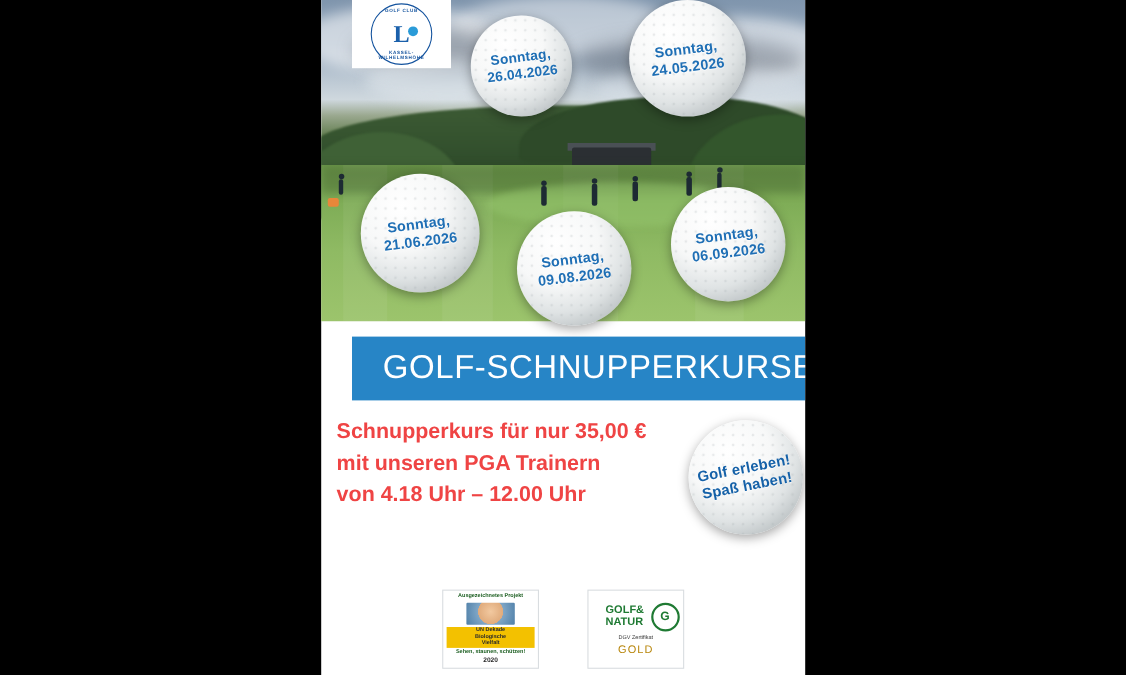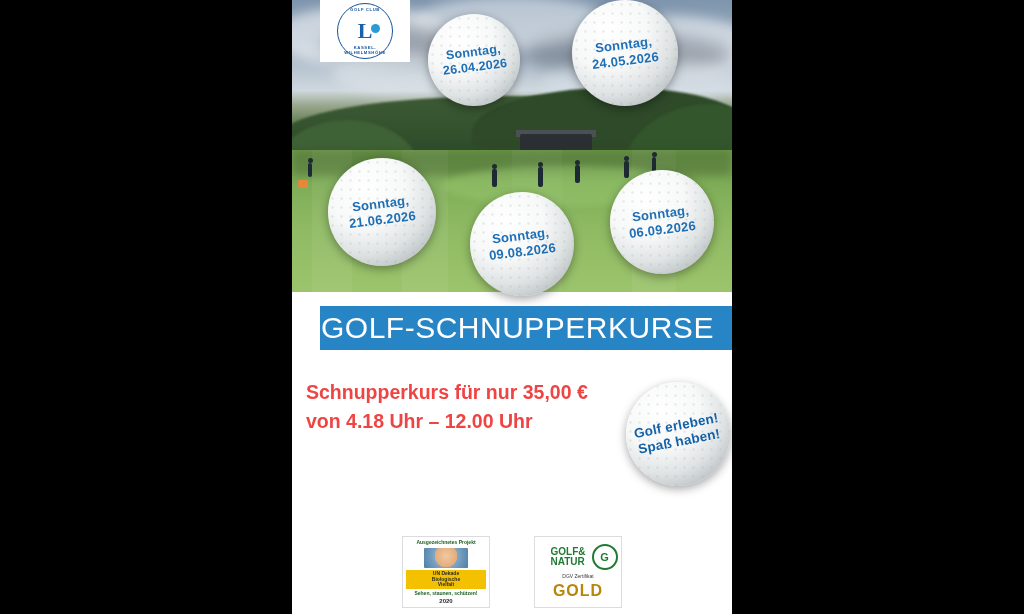--- a/index.html
+++ b/index.html
@@ -278,25 +278,25 @@
     border-radius: 50%;
     background: #2a9bd8;
   }
 
   
   .title-bar {
     position: absolute;
     left: 28px;
     top: 306px;
     width: 412px;
-    height: 44px;
+    height: 58px;
     background: #2785c6;
     display: flex;
     align-items: center;
-    padding-left: 1px;
+    padding-left: 28px;
     box-sizing: border-box;
   }
   .title-bar .title-text {
     color: #ffffff;
     font-size: 30px;
     letter-spacing: 0.5px;
     font-weight: normal;
     white-space: nowrap;
   }
 
@@ -467,22 +467,22 @@
     align-items: center;
     justify-content: center;
   }
   .gn-right {
     font-size: 5px;
     color: #3a3a3a;
     text-align: center;
     line-height: 1.2;
   }
   .gn-gold {
-    font-size: 16px;
-    font-weight: bold;
+    font-size: 10px;
+    font-weight: normal;
     color: #b8860b;
     letter-spacing: 1px;
   }
 </style>
 </head>
 <body>
 
 <div id="poster-stage">
   <div id="poster">
 
@@ -572,20 +572,21 @@
         <span>06.09.2026</span>
       </span>
     </div>
 
     <div class="title-bar">
       <span class="title-text">GOLF-SCHNUPPERKURSE</span>
     </div>
 
     <div class="body-copy">
       <div class="line">Schnupperkurs für nur 35,00 €</div>
+      <div class="line">mit unseren PGA Trainern</div>
       <div class="line">von 4.18 Uhr – 12.00 Uhr</div>
     </div>
 
     <div class="ball" id="ball-slogan">
       <span class="ball-text">
         <span>Golf erleben!</span><br>
         <span>Spaß haben!</span>
       </span>
     </div>
 

